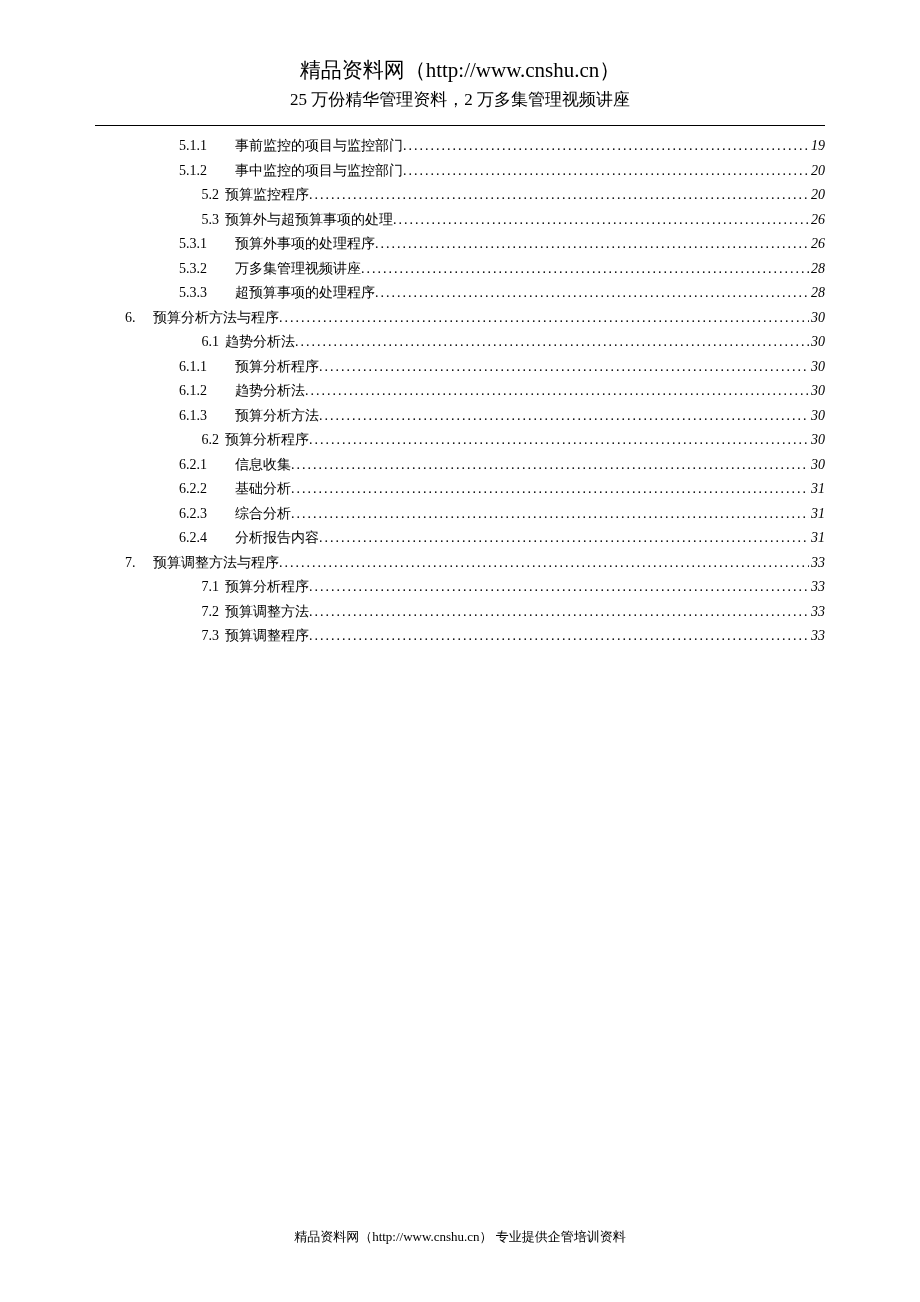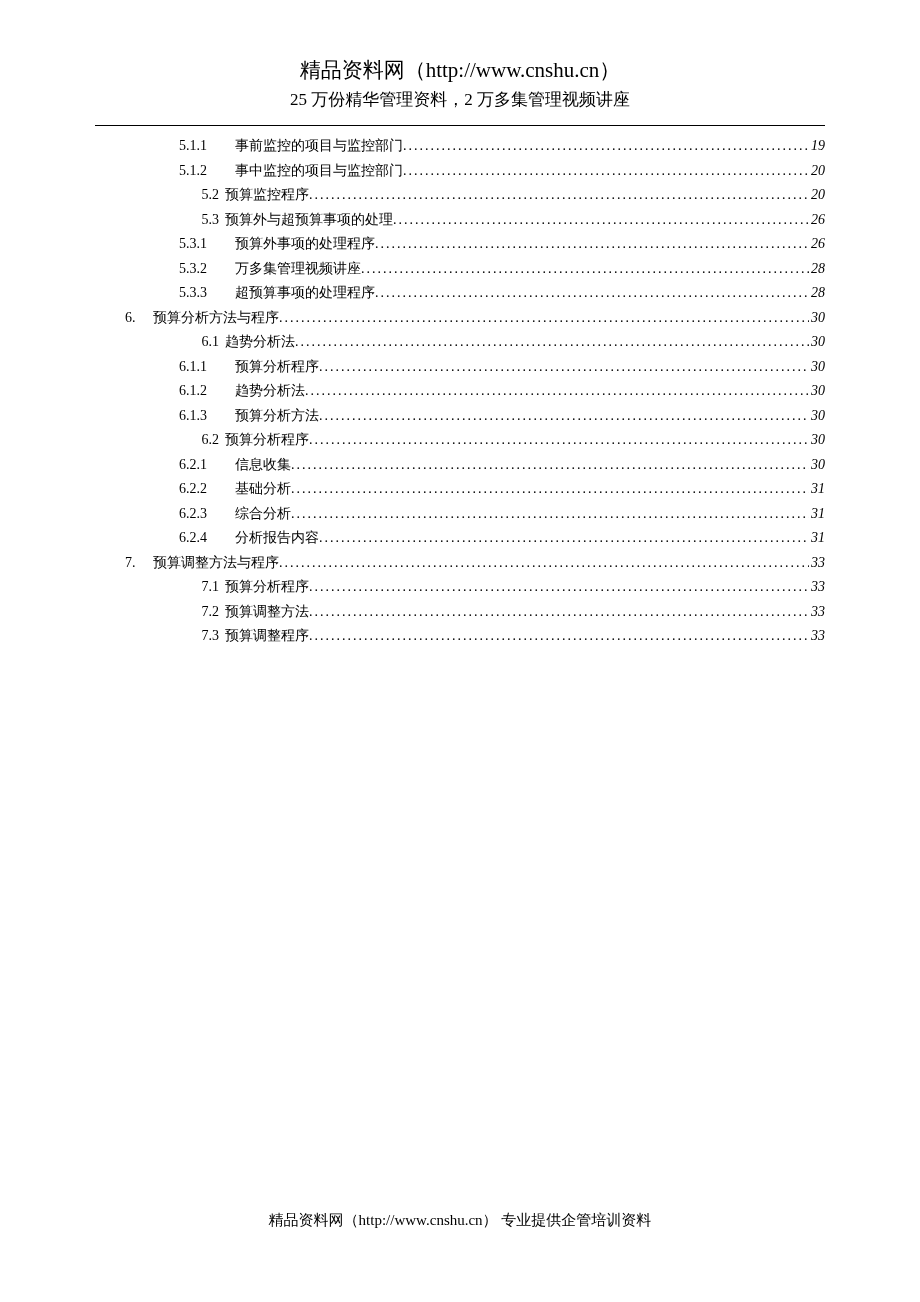--- a/index.html
+++ b/index.html
@@ -63,25 +63,25 @@
     font-style: italic;
   }
   .lvl-1 { padding-left: 30px; }
   .lvl-1 .toc-num { min-width: 28px; }
   .lvl-2 { padding-left: 58px; }
   .lvl-2 .toc-num { min-width: 72px; text-align: right; }
   .lvl-3 { padding-left: 84px; justify-content: space-between; }
   .lvl-3 .toc-num { min-width: 56px; }
   .footer {
     position: absolute;
-    bottom: 72px;
+    bottom: 56px;
     left: 0;
     right: 0;
     text-align: center;
-    font-size: 15px;
+    font-size: 13px;
     font-family: "SimSun", "宋体", serif;
   }
 </style>
 </head>
 <body>
 
 <div class="page">
 
   <div class="header">
     <div class="header-line1">精品资料网（http://www.cnshu.cn）</div>

